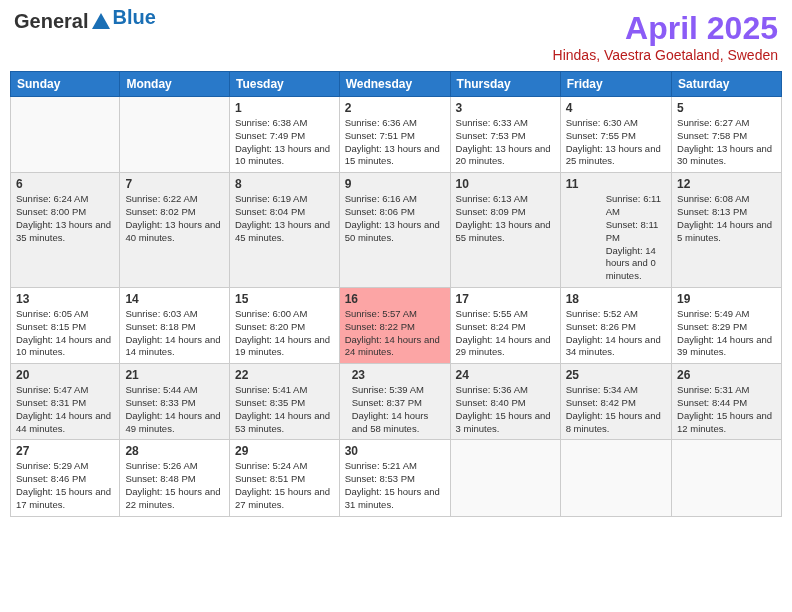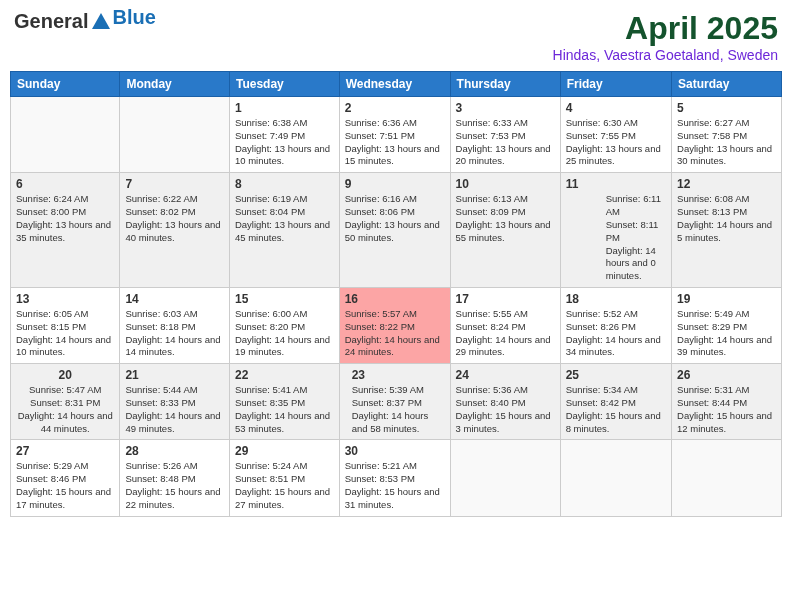--- a/index.html
+++ b/index.html
@@ -26,25 +26,25 @@
       display: flex;
       align-items: center;
       gap: 2px;
     }
     .title-block {
       text-align: right;
     }
     .title-month {
       font-size: 32px;
       font-weight: bold;
-      color: #14532d;
+      color: #8b5cf6;
     }
     .title-location {
       font-size: 14px;
-      color: #6d28d9;
+      color: #b91c1c;
     }
     .calendar {
       width: 100%;
       border-collapse: collapse;
       border: 1px solid #ccc;
     }
     .calendar th {
       background-color: #2979c9;
       color: #fff;
       font-size: 12px;
@@ -230,21 +230,21 @@
 Daylight: 14 hours and 34 minutes.</div>
         </td>
         <td style="background: rgb(255, 255, 255);">
           <span class="day-number">19</span>
           <div class="day-info" style="white-space: pre-line;">Sunrise: 5:49 AM
 Sunset: 8:29 PM
 Daylight: 14 hours and 39 minutes.</div>
         </td>
       </tr>
       <tr>
-        <td style="background: rgb(240, 240, 240); text-align: center;">
+        <td style="background: rgb(240, 240, 240);">
           <span class="day-number">20</span>
           <div class="day-info" style="white-space: pre-line;">Sunrise: 5:47 AM
 Sunset: 8:31 PM
 Daylight: 14 hours and 44 minutes.</div>
         </td>
         <td style="background: rgb(240, 240, 240);">
           <span class="day-number">21</span>
           <div class="day-info" style="white-space: pre-line;">Sunrise: 5:44 AM
 Sunset: 8:33 PM
 Daylight: 14 hours and 49 minutes.</div>

